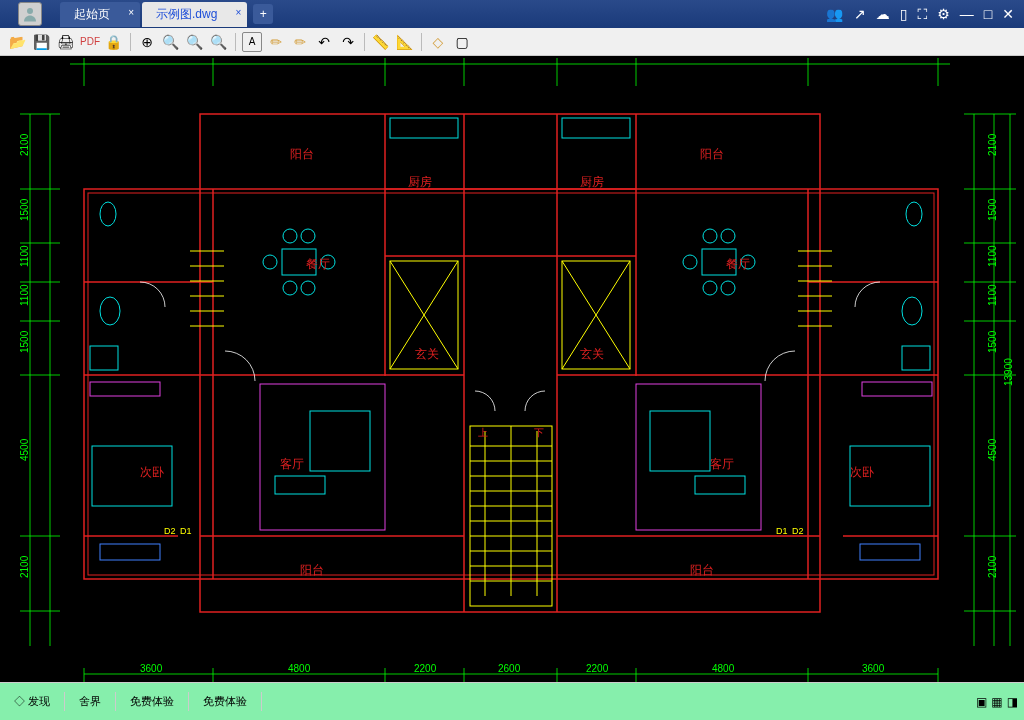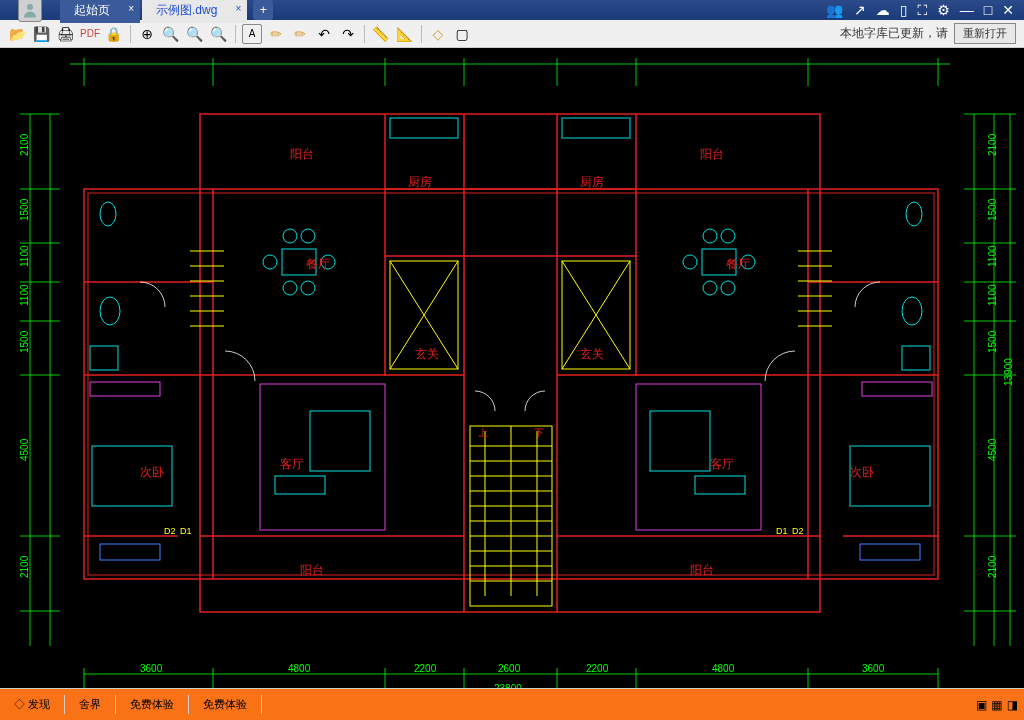--- a/index.html
+++ b/index.html
@@ -1,33 +1,33 @@
 <!DOCTYPE html>
 <html><head>
 <meta charset="utf-8">
 <style>
 *{margin:0;padding:0;box-sizing:border-box;font-family:"Microsoft YaHei",sans-serif}
 body{background:#000;width:1024px;height:720px;overflow:hidden;position:relative}
-.titlebar{height:20px;background:linear-gradient(#2a4a8a,#1a3a7a);display:flex;align-items:center;color:#fff;font-size:12px}
+.titlebar{height:28px;background:linear-gradient(#2a4a8a,#1a3a7a);display:flex;align-items:center;color:#fff;font-size:12px}
 .avatar{width:44px;height:28px;display:flex;align-items:center;justify-content:center;margin:0 8px}
 .avatar-box{width:24px;height:24px;background:#d0d0d0;border:1px solid #888;border-radius:3px;display:flex;align-items:center;justify-content:center}
 .avatar-box svg{width:18px;height:18px}
 .tab{padding:4px 30px 4px 14px;background:#3a5a9a;border-radius:3px 3px 0 0;margin-right:2px;position:relative;cursor:pointer;font-size:12px}
 .tab.active{background:#e8e8e8;color:#1d4ed8}
 .tab-close{position:absolute;right:6px;top:5px;font-size:10px;cursor:pointer}
 .tab-add{width:20px;height:20px;background:#3a5a9a;border-radius:3px;display:flex;align-items:center;justify-content:center;margin-left:4px;cursor:pointer}
 .titlebar-right{margin-left:auto;display:flex;gap:10px;padding-right:10px;align-items:center}
 .titlebar-right span{cursor:pointer;font-size:14px}
 .toolbar{height:28px;background:#f0f0f0;display:flex;align-items:center;padding:0 8px;gap:4px;border-bottom:1px solid #ccc}
 .tb-btn{width:20px;height:20px;display:flex;align-items:center;justify-content:center;cursor:pointer;font-size:14px;border-radius:2px}
 .tb-sep{width:1px;height:18px;background:#bbb;margin:0 2px}
 .tb-msg{margin-left:auto;font-size:12px;color:#333;display:flex;align-items:center;gap:6px}
 .tb-reload{padding:2px 8px;border:1px solid #888;background:#e8e8e8;font-size:11px;cursor:pointer}
 .canvas{position:absolute;top:56px;left:0;right:0;bottom:20px;background:#000}
-.statusbar{position:absolute;bottom:0;left:0;right:0;height:32px;background:#f97316;display:flex;align-items:center;font-size:11px;border-top:1px solid #ccc}
+.statusbar{position:absolute;bottom:0;left:0;right:0;height:38px;background:#86efac;display:flex;align-items:center;font-size:11px;border-top:1px solid #ccc}
 .sb-tab{padding:2px 14px;border-right:1px solid #ccc;cursor:pointer}
 .sb-right{margin-left:auto;display:flex;gap:4px;padding-right:6px}
 .sb-right span{cursor:pointer;font-size:12px}
 svg.drawing{width:100%;height:100%}
 .wall{stroke:#e02020;stroke-width:1.5;fill:none}
 .wall-thin{stroke:#e02020;stroke-width:1;fill:none}
 .dim{stroke:#00ff00;stroke-width:0.8;fill:none}
 .dim-text{fill:#00ff00;font-size:10px;font-family:Arial}
 .room-label{fill:#e02020;font-size:12px;font-family:"SimSun"}
 .cyan-el{stroke:#00e0e0;stroke-width:1;fill:none}
@@ -80,24 +80,20 @@
   <span class="tb-btn" style="color:#d4a040">✏</span>
   <span class="tb-btn" style="color:#d4a040">✏</span>
   <span class="tb-btn">↶</span>
   <span class="tb-btn">↷</span>
   <span class="tb-sep"></span>
   <span class="tb-btn" style="color:#d4a040">📏</span>
   <span class="tb-btn" style="color:#d4a040">📐</span>
   <span class="tb-sep"></span>
   <span class="tb-btn" style="color:#d4a040">◇</span>
   <span class="tb-btn">▢</span>
-  <div class="tb-msg">
-    <span>本地字库已更新，请</span>
-    <span class="tb-reload">重新打开</span>
-  </div>
 </div>
 
 <div class="canvas">
 <svg class="drawing" viewBox="0 0 1024 644">
 
   <line class="dim" x1="84" y1="638" x2="938" y2="638"></line>
   <text class="dim-text" x="494" y="636">23800</text>
 
   <g class="dim">
     <line x1="84" y1="618" x2="938" y2="618"></line>

